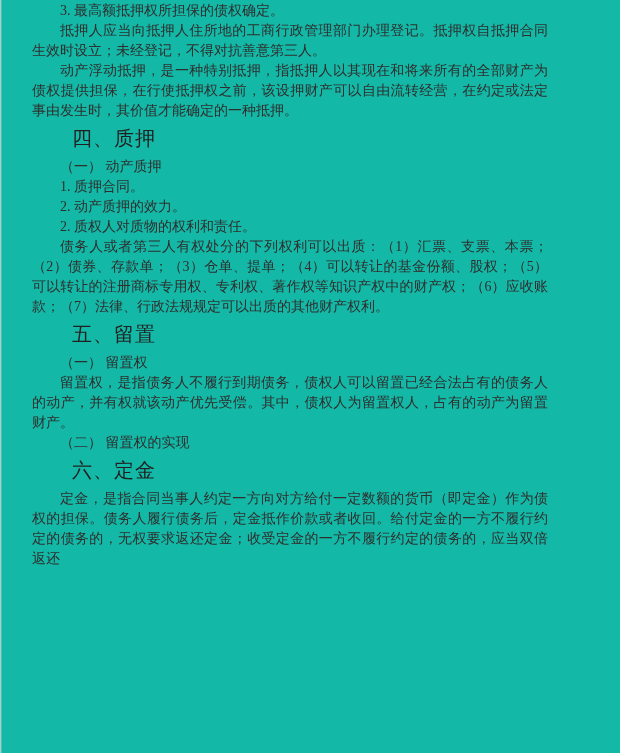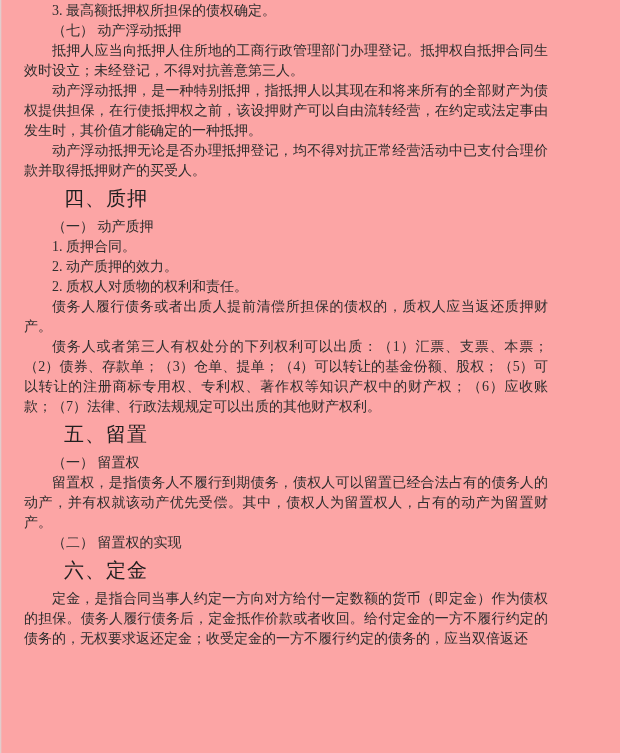--- a/index.html
+++ b/index.html
@@ -6,22 +6,22 @@
     margin: 0;
     padding: 0;
     background: #ffffff;
   }
   .page {
     position: relative;
     box-sizing: border-box;
     width: 620px;
     height: 753px;
     overflow: hidden;
-    background: #fca5a5;
-    padding: 1px 72px 0 24px;
+    background: #14b8a6;
+    padding: 1px 72px 0 32px;
     font-family: "Liberation Serif", "DejaVu Serif", serif;
     font-size: 14px;
     line-height: 20px;
     color: #2e2e2e;
     text-align: justify;
   }
   .scan-edge {
     position: absolute;
     left: 0;
     top: 0;
@@ -44,31 +44,28 @@
     color: #1f1f1f;
   }
 </style>
 </head>
 <body>
 
 <div class="page">
   <div class="scan-edge"></div>
 
   <p class="li">3. 最高额抵押权所担保的债权确定。</p>
-  <p class="sub">（七） 动产浮动抵押</p>
   <p class="para">抵押人应当向抵押人住所地的工商行政管理部门办理登记。抵押权自抵押合同生效时设立；未经登记，不得对抗善意第三人。</p>
   <p class="para">动产浮动抵押，是一种特别抵押，指抵押人以其现在和将来所有的全部财产为债权提供担保，在行使抵押权之前，该设押财产可以自由流转经营，在约定或法定事由发生时，其价值才能确定的一种抵押。</p>
-  <p class="para">动产浮动抵押无论是否办理抵押登记，均不得对抗正常经营活动中已支付合理价款并取得抵押财产的买受人。</p>
 
   <h3 class="h">四、质押</h3>
   <p class="sub">（一） 动产质押</p>
   <p class="li">1. 质押合同。</p>
   <p class="li">2. 动产质押的效力。</p>
   <p class="li">2. 质权人对质物的权利和责任。</p>
-  <p class="para">债务人履行债务或者出质人提前清偿所担保的债权的，质权人应当返还质押财产。</p>
   <p class="para">债务人或者第三人有权处分的下列权利可以出质：（1）汇票、支票、本票；（2）债券、存款单；（3）仓单、提单；（4）可以转让的基金份额、股权；（5）可以转让的注册商标专用权、专利权、著作权等知识产权中的财产权；（6）应收账款；（7）法律、行政法规规定可以出质的其他财产权利。</p>
 
   <h3 class="h">五、留置</h3>
   <p class="sub">（一） 留置权</p>
   <p class="para">留置权，是指债务人不履行到期债务，债权人可以留置已经合法占有的债务人的动产，并有权就该动产优先受偿。其中，债权人为留置权人，占有的动产为留置财产。</p>
   <p class="sub">（二） 留置权的实现</p>
 
   <h3 class="h">六、定金</h3>
   <p class="para">定金，是指合同当事人约定一方向对方给付一定数额的货币（即定金）作为债权的担保。债务人履行债务后，定金抵作价款或者收回。给付定金的一方不履行约定的债务的，无权要求返还定金；收受定金的一方不履行约定的债务的，应当双倍返还</p>
 </div>

